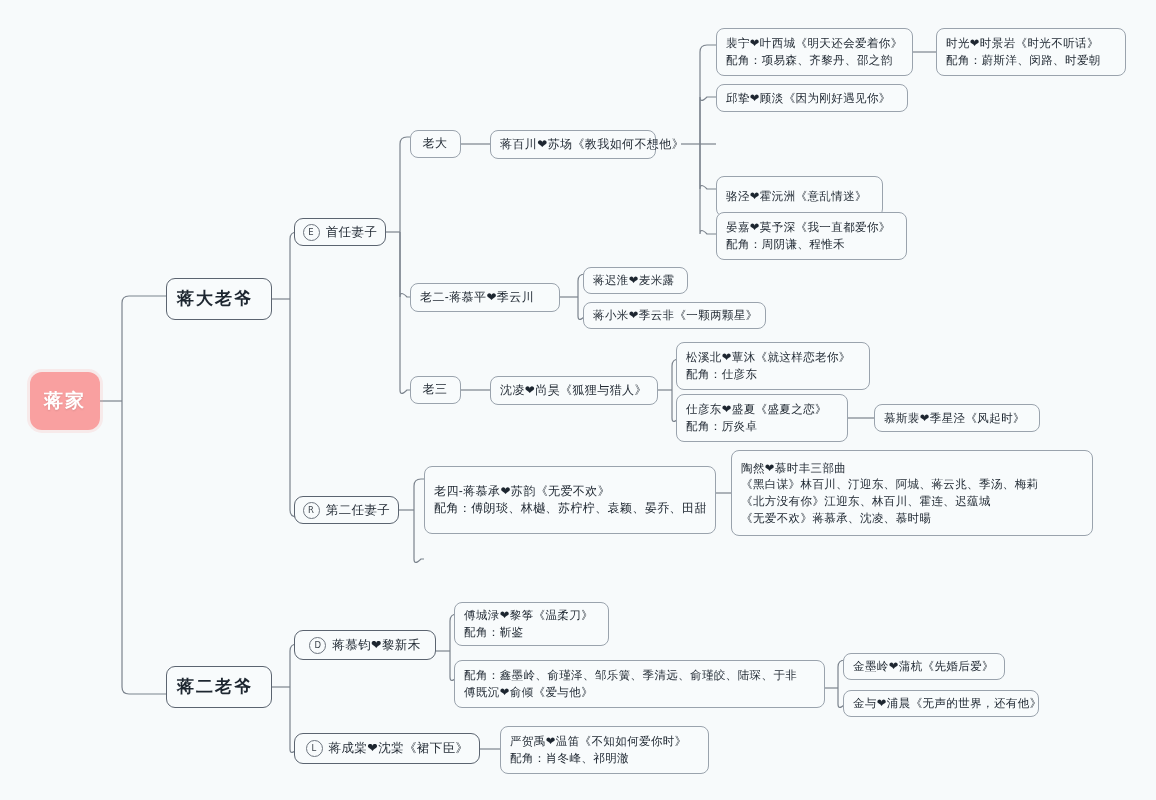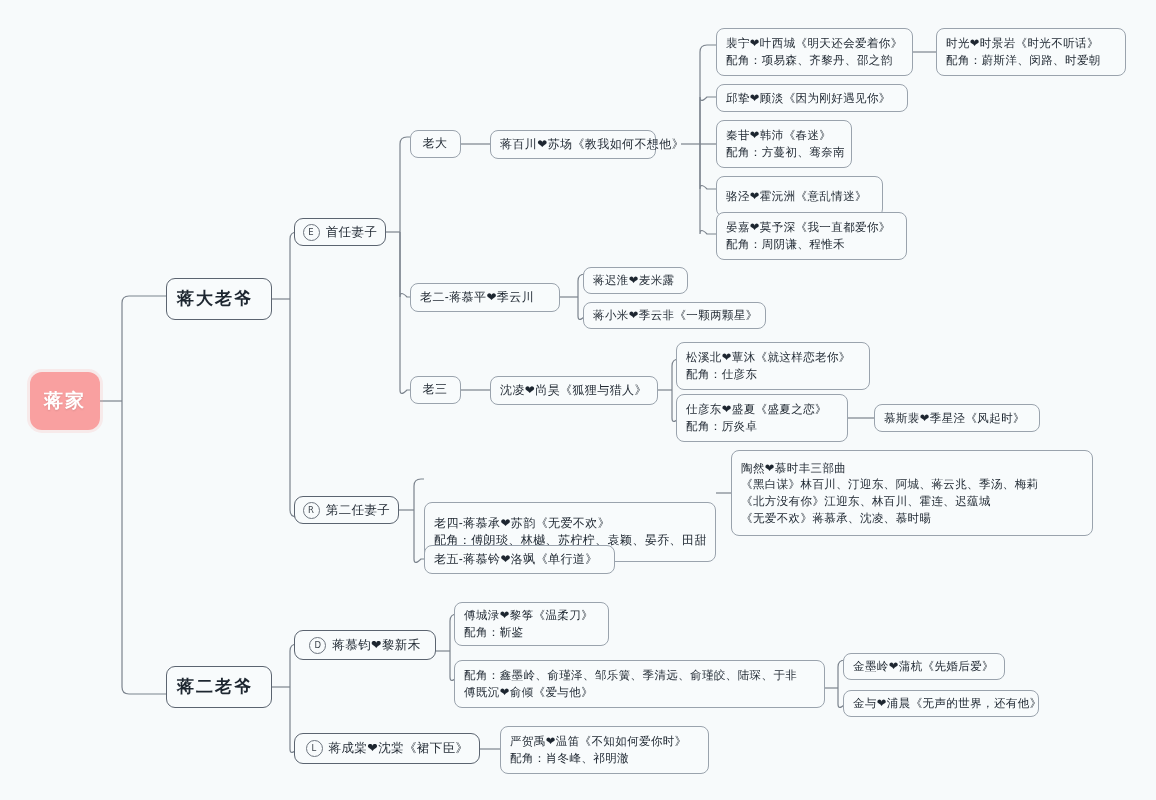--- a/index.html
+++ b/index.html
@@ -149,24 +149,20 @@
 
   <div class="node l5 soft" style="left:716px;top:28px;width:197px;height:48px;">
     <span class="line">裴宁❤叶西城《明天还会爱着你》</span>
     <span class="line">配角：项易森、齐黎丹、邵之韵</span>
   </div>
 
   <div class="node l5 soft" style="left:716px;top:84px;width:192px;height:28px;">
     <span class="line">邱挚❤顾淡《因为刚好遇见你》</span>
   </div>
 
-  <div class="node l5 soft" style="left:716px;top:120px;width:136px;height:48px;">
-    <span class="line">秦苷❤韩沛《春迷》</span>
-    <span class="line">配角：方蔓初、骞奈南</span>
-  </div>
 
   <div class="node l5 soft" style="left:716px;top:176px;width:167px;height:41px;">
     <span class="line">骆泾❤霍沅洲《意乱情迷》</span>
   </div>
 
   <div class="node l5 soft" style="left:716px;top:212px;width:191px;height:48px;">
     <span class="line">晏嘉❤莫予深《我一直都爱你》</span>
     <span class="line">配角：周阴谦、程惟禾</span>
   </div>
 
@@ -202,35 +198,32 @@
 
   <div class="node l5 soft" style="left:676px;top:394px;width:172px;height:48px;">
     <span class="line">仕彦东❤盛夏《盛夏之恋》</span>
     <span class="line">配角：厉炎卓</span>
   </div>
 
   <div class="node l6 soft" style="left:874px;top:404px;width:166px;height:28px;">
     <span class="line">慕斯裴❤季星泾《风起时》</span>
   </div>
 
-  <div class="node l4 soft" style="left:424px;top:466px;width:292px;height:60px;margin-top:36px;">
+  <div class="node l4 soft" style="left:424px;top:466px;width:292px;height:68px;">
     <span class="line">老四-蒋慕承❤苏韵《无爱不欢》</span>
     <span class="line">配角：傅朗琰、林樾、苏柠柠、袁颖、晏乔、田甜</span>
   </div>
 
   <div class="node l5 soft" style="left:731px;top:450px;width:362px;height:86px;">
     <span class="line">陶然❤慕时丰三部曲</span>
     <span class="line">《黑白谋》林百川、汀迎东、阿城、蒋云兆、季汤、梅莉</span>
     <span class="line">《北方没有你》江迎东、林百川、霍连、迟蕴城</span>
     <span class="line">《无爱不欢》蒋慕承、沈凌、慕时暘</span>
   </div>
 
-  <div class="node l4 soft" style="left:424px;top:545px;width:191px;height:29px;">
-    <span class="line">老五-蒋慕钤❤洛飒《单行道》</span>
-  </div>
 
   <div class="node l2" style="left:294px;top:630px;width:142px;height:30px;">
     <span class="badge">D</span>
     <span>蒋慕钧❤黎新禾</span>
   </div>
 
   <div class="node l5 soft" style="left:454px;top:602px;width:155px;height:44px;">
     <span class="line">傅城渌❤黎筝《温柔刀》</span>
     <span class="line">配角：靳鉴</span>
   </div>

